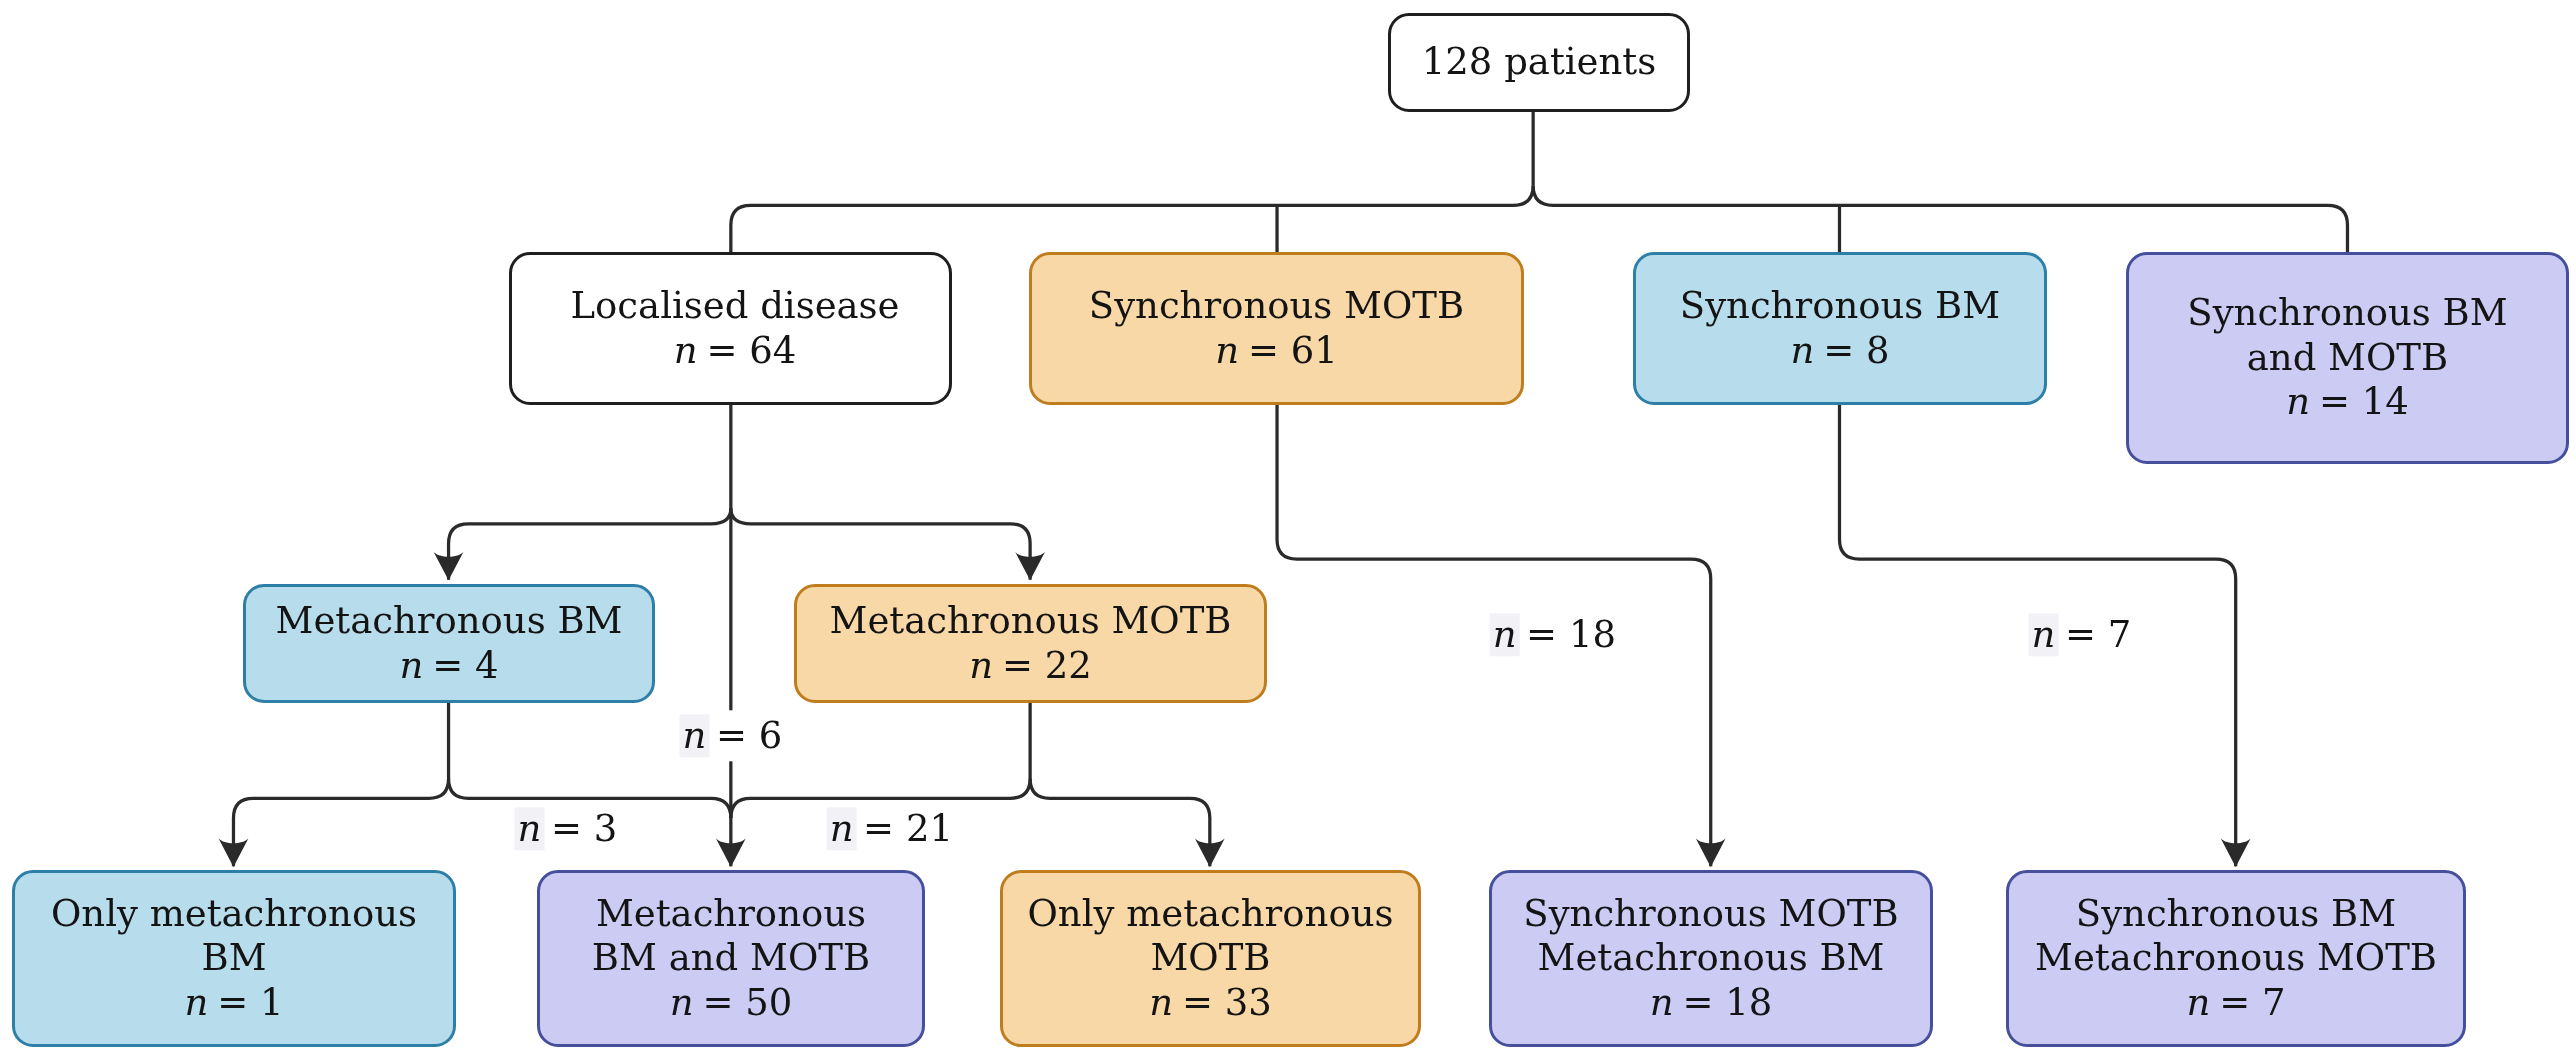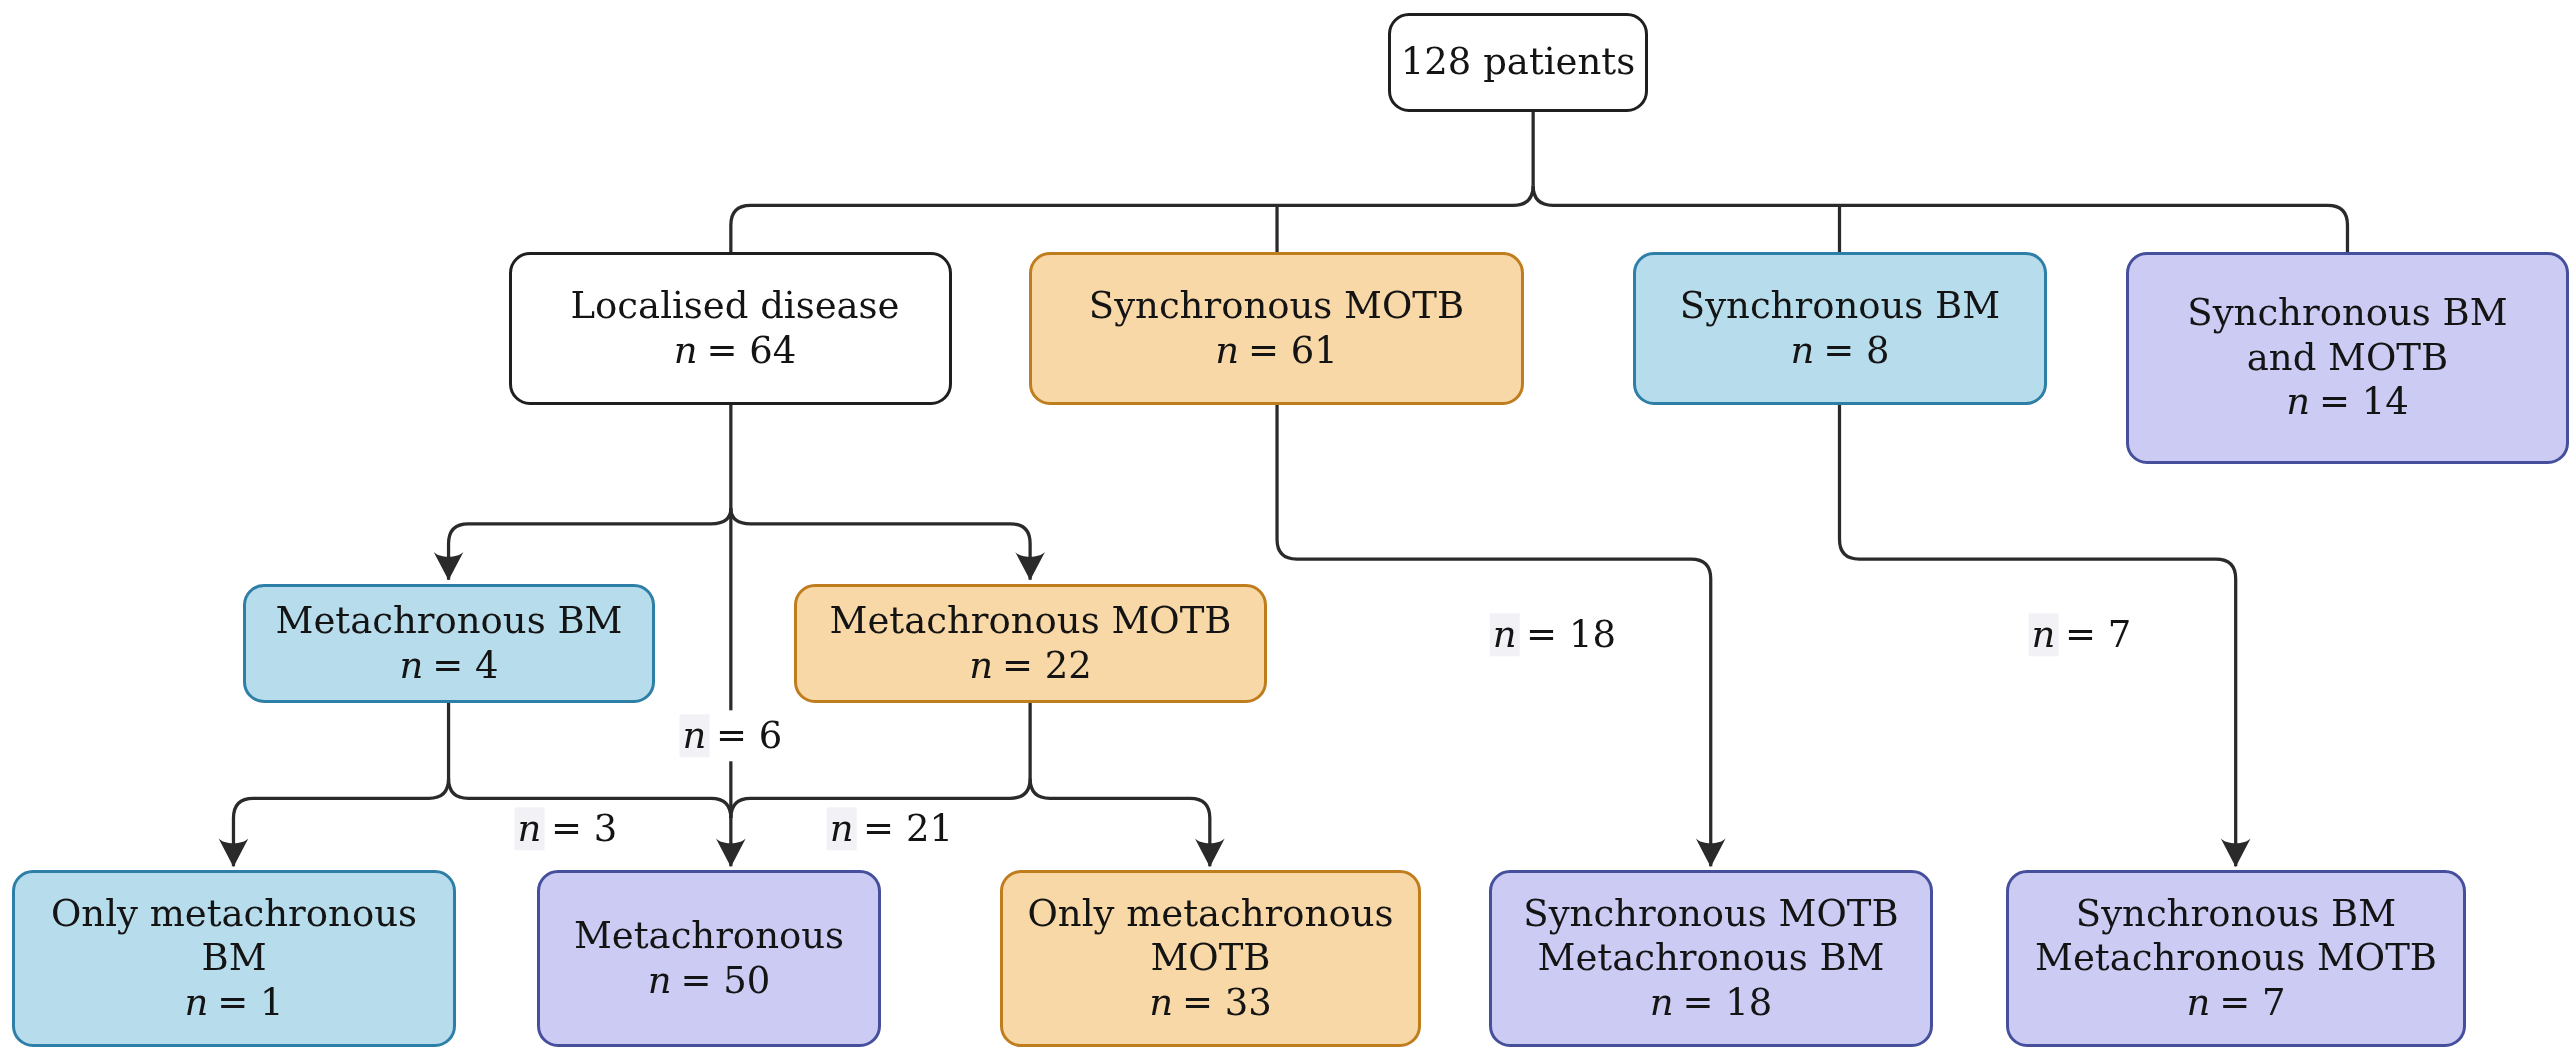--- a/index.html
+++ b/index.html
@@ -62,21 +62,21 @@
     <path class="edge" d="M634,1100 Q634,1128 662,1128 L1005,1128 Q1033,1128 1033,1156"></path>
 
     <path class="edge" marker-end="url(#arw)" d="M1456,993 L1456,1100 Q1456,1128 1484,1128 L1682,1128 Q1710,1128 1710,1156 L1710,1224"></path>
     <path class="edge" d="M1456,1100 Q1456,1128 1428,1128 L1061,1128 Q1033,1128 1033,1156"></path>
 
     <path class="edge" marker-end="url(#arw)" d="M1805,572 L1805,762 Q1805,790 1833,790 L2390,790 Q2418,790 2418,818 L2418,1224"></path>
 
     <path class="edge" marker-end="url(#arw)" d="M2600,572 L2600,762 Q2600,790 2628,790 L3132,790 Q3160,790 3160,818 L3160,1224"></path>
   </svg>
 
-  <div class="node white" style="left:1388px;top:12.7px;width:260px;height:99px;">
+  <div class="node white" style="left:1388px;top:12.7px;width:302px;height:99px;">
     <div class="ln">128 patients</div>
   </div>
 
   <div class="node white" style="left:509px;top:252px;width:443px;height:153px;padding-left:16px;">
     <div class="ln">Localised disease</div>
     <div class="ln"><span class="nvar">n</span><span>= 64</span></div>
   </div>
 
   <div class="node orange" style="left:1029px;top:252px;width:495px;height:153px;">
     <div class="ln">Synchronous MOTB</div>
@@ -103,22 +103,23 @@
     <div class="ln">Metachronous MOTB</div>
     <div class="ln"><span class="nvar">n</span><span>= 22</span></div>
   </div>
 
   <div class="node blue" style="left:12px;top:870px;width:444px;height:177px;">
     <div class="ln">Only metachronous</div>
     <div class="ln">BM</div>
     <div class="ln"><span class="nvar">n</span><span>= 1</span></div>
   </div>
 
-  <div class="node purple" style="left:537px;top:870px;width:344px;height:177px;">
+  <div class="node purple" style="left:537px;top:870px;width:388px;height:177px;">
     <div class="ln">Metachronous</div>
+    <div class="ln">BM and MOTB</div>
     <div class="ln"><span class="nvar">n</span><span>= 50</span></div>
   </div>
 
   <div class="node orange" style="left:1000px;top:870px;width:421px;height:177px;">
     <div class="ln">Only metachronous</div>
     <div class="ln">MOTB</div>
     <div class="ln"><span class="nvar">n</span><span>= 33</span></div>
   </div>
 
   <div class="node purple" style="left:1489px;top:870px;width:444px;height:177px;">

